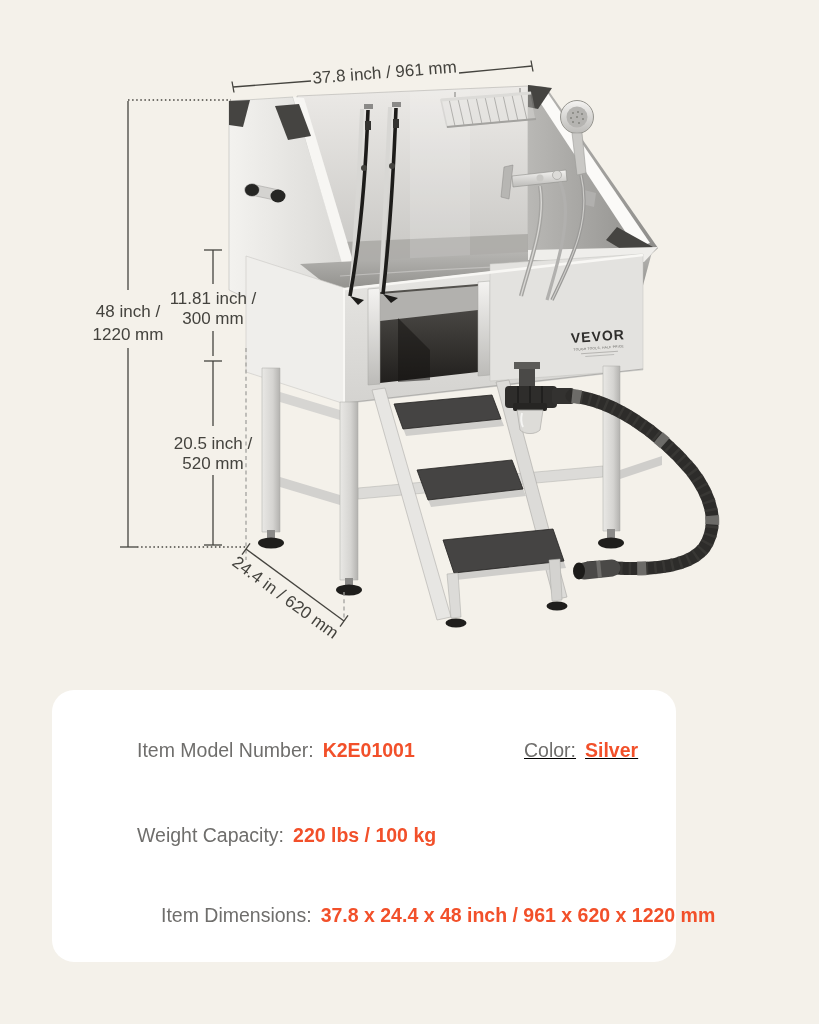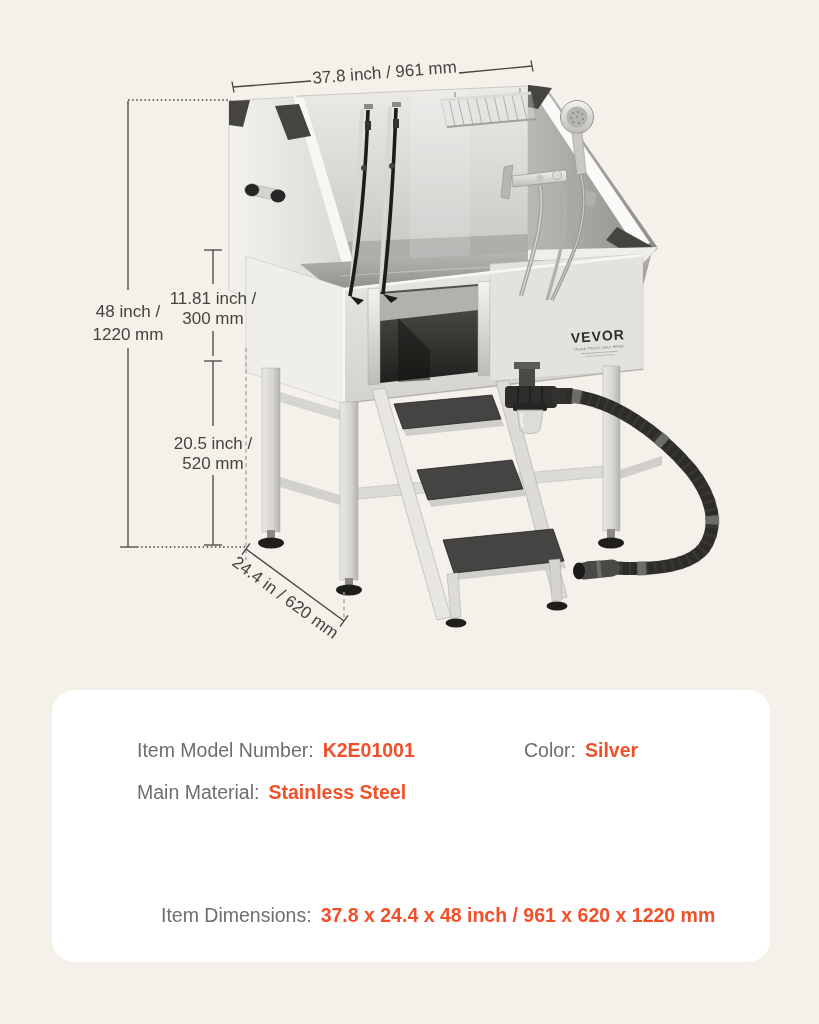--- a/index.html
+++ b/index.html
@@ -1,20 +1,20 @@
 <!DOCTYPE html>
 <html><head>
 <meta charset="utf-8">
 <style>
   html,body{margin:0;padding:0;background:#f4f1ea;}
   .stage{position:relative;width:819px;height:1024px;background:#f4f1ea;overflow:hidden;
          font-family:"Liberation Sans","DejaVu Sans",sans-serif;}
   .product-svg{position:absolute;left:0;top:0;}
   .dim-text{font-size:17px;fill:#44433e;}
-  .spec-card{position:absolute;left:52px;top:690px;width:718px;height:272px;
+  .spec-card{position:absolute;left:52px;top:690px;width:624px;height:272px;
              background:#ffffff;border-radius:22px;}
   .spec-row{position:absolute;left:85px;white-space:nowrap;font-size:19.5px;line-height:26px;}
   .spec-label{color:#6f6e6c;margin-right:9px;}
   .spec-value{color:#F2502A;font-weight:700;}
   .color-group{position:absolute;left:472px;top:0;}
 </style>
 </head>
 <body>
 
 <div class="stage">
@@ -316,28 +316,28 @@
     <text class="dim-text" x="213" y="469" text-anchor="middle">520 mm</text>
 
     <text class="dim-text" x="285" y="603" text-anchor="middle" transform="rotate(36.3 285 598)">24.4 in / 620 mm</text>
   </svg>
 
   <div class="spec-card">
 
     <div class="spec-row" style="top:47px;">
       <span class="spec-label">Item Model Number:</span><span class="spec-value">K2E01001</span>
     </div>
-    <div class="spec-row color-group" style="top:47px;left:472px;">
+    <div class="spec-row color-group" style="top:47px;left:472px;text-decoration:underline;">
       <span class="spec-label">Color:</span><span class="spec-value">Silver</span>
     </div>
 
-    <div class="spec-row" style="top:89px;">
-      <span class="spec-label">Main Material:</span><span class="spec-value">Stainless Steel</span>
+
+    <div class="spec-row" style="top:132px;">
+      <span class="spec-label">Weight Capacity:</span><span class="spec-value">220 lbs / 100 kg</span>
     </div>
-
 
 
     <div class="spec-row" style="top:212px;margin-left:24px;">
       <span class="spec-label">Item Dimensions:</span><span class="spec-value">37.8 x 24.4 x 48 inch / 961 x 620 x 1220 mm</span>
     </div>
 
   </div>
 </div>
 
 </body></html>

